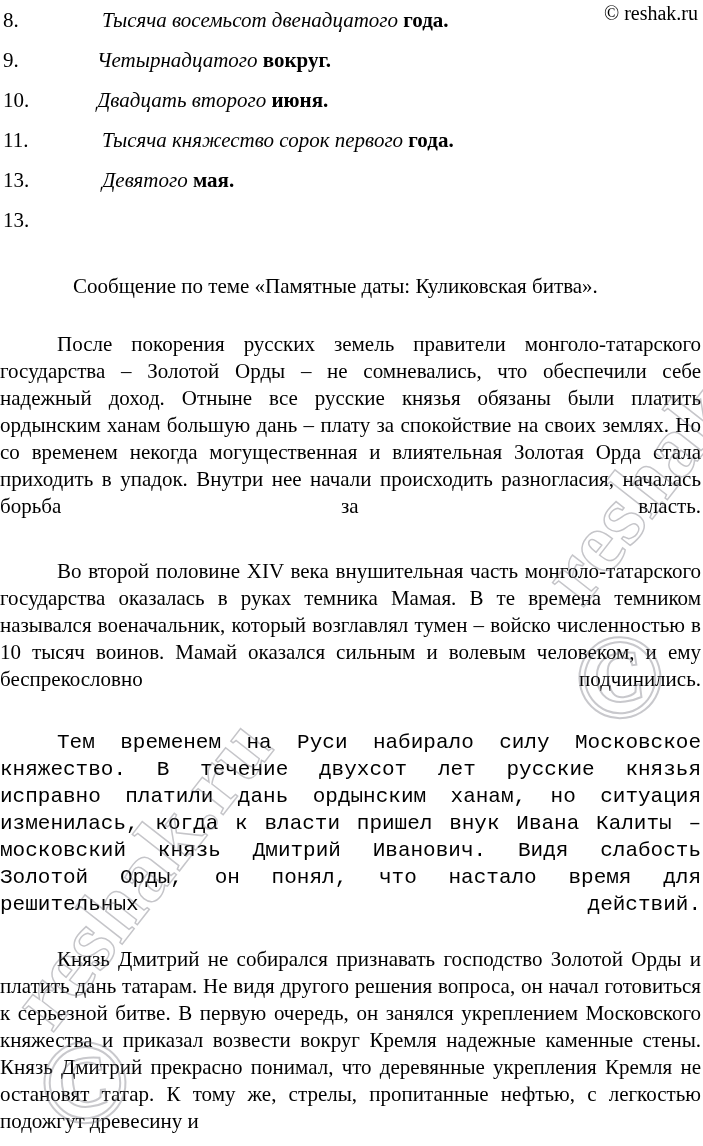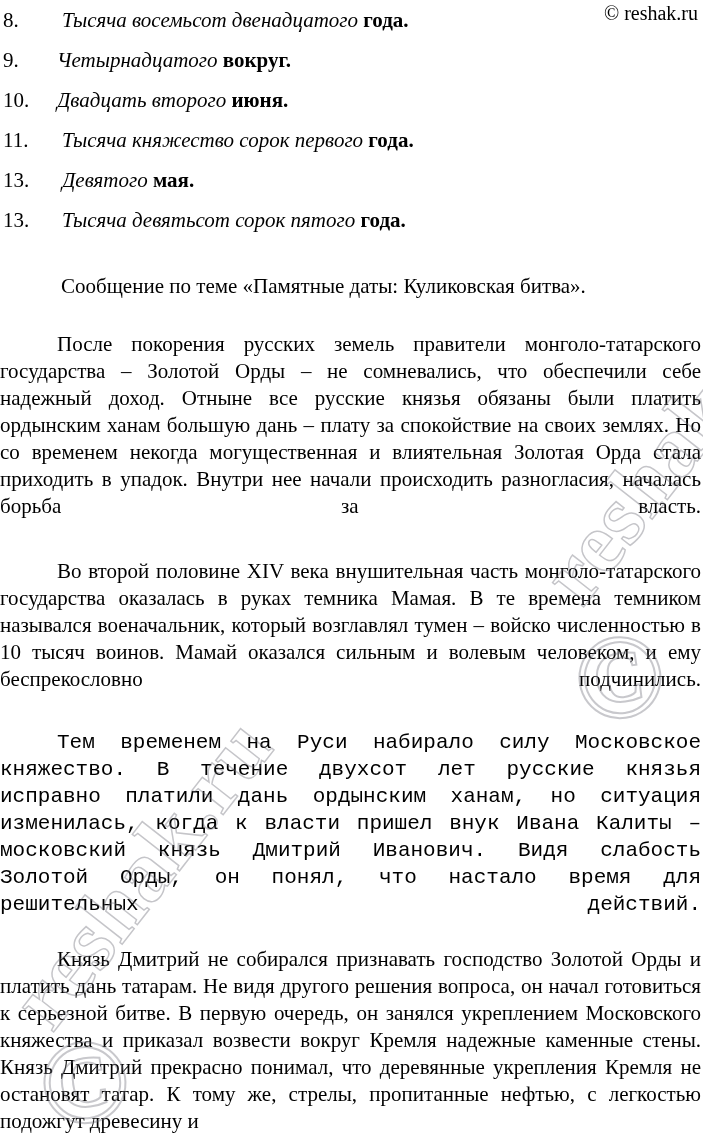--- a/index.html
+++ b/index.html
@@ -111,30 +111,31 @@
     left: 3px;
     top: 0;
     font-style: normal;
   }
   .num-item .body {
     position: absolute;
     top: 0;
   }
   .num-item .ital {
     font-style: italic;
+    margin-left: 40px;
   }
   .num-item .plain {
     font-style: normal;
     font-weight: bold;
   }
 
   
   .heading {
     position: absolute;
-    left: 4px;
+    left: 16px;
     top: 271px;
     width: 594px;
     font-size: 21px;
     line-height: 30px;
     text-indent: 57px;
     white-space: nowrap;
   }
 
   
   .para {
@@ -197,21 +198,20 @@
         <span class="body" style="left:62px"><span class="ital">Тысяча княжество сорок первого</span><span class="plain"> года.</span></span>
       </div>
 
       <div class="num-item">
         <span class="num">13.</span>
         <span class="body" style="left:62px"><span class="ital">Девятого</span><span class="plain"> мая.</span></span>
       </div>
 
       <div class="num-item">
         <span class="num">13.</span>
-        <span class="body" style="left:62px"><span class="ital">Тысяча девятьсот сорок пятого</span><span class="plain"> года.</span></span>
       </div>
 
     </div>
 
     <div class="heading">Сообщение по теме «Памятные даты: Куликовская битва».</div>
 
     <div class="para p1">После покорения русских земель правители монголо-татарского государства – Золотой Орды – не сомневались, что обеспечили себе надежный доход. Отныне все русские князья обязаны были платить ордынским ханам большую дань – плату за спокойствие на своих землях. Но со временем некогда могущественная и влиятельная Золотая Орда стала приходить в упадок. Внутри нее начали происходить разногласия, началась борьба за власть.</div>
     <div class="para p2">Во второй половине XIV века внушительная часть монголо-татарского государства оказалась в руках темника Мамая. В те времена темником назывался военачальник, который возглавлял тумен – войско численностью в 10 тысяч воинов. Мамай оказался сильным и волевым человеком, и ему беспрекословно подчинились.</div>
     <div class="para p3">Тем временем на Руси набирало силу Московское княжество. В течение двухсот лет русские князья исправно платили дань ордынским ханам, но ситуация изменилась, когда к власти пришел внук Ивана Калиты – московский князь Дмитрий Иванович. Видя слабость Золотой Орды, он понял, что настало время для решительных действий.</div>
     <div class="para p4 last">Князь Дмитрий не собирался признавать господство Золотой Орды и платить дань татарам. Не видя другого решения вопроса, он начал готовиться к серьезной битве. В первую очередь, он занялся укреплением Московского княжества и приказал возвести вокруг Кремля надежные каменные стены. Князь Дмитрий прекрасно понимал, что деревянные укрепления Кремля не остановят татар. К тому же, стрелы, пропитанные нефтью, с легкостью подожгут древесину и</div>

